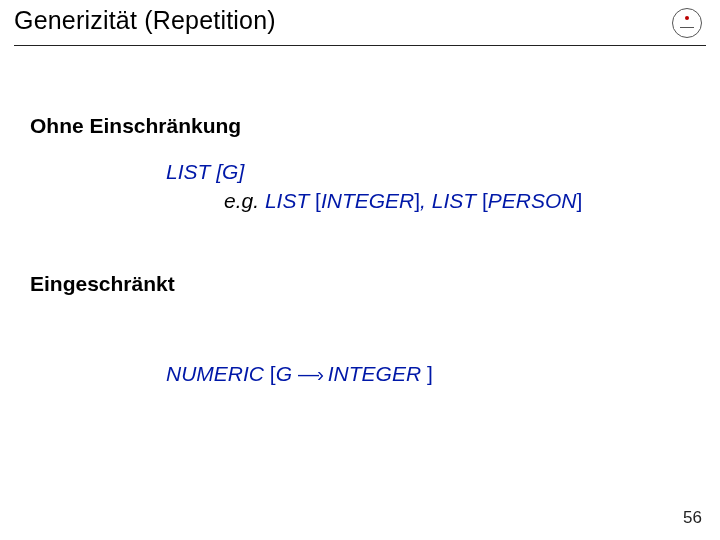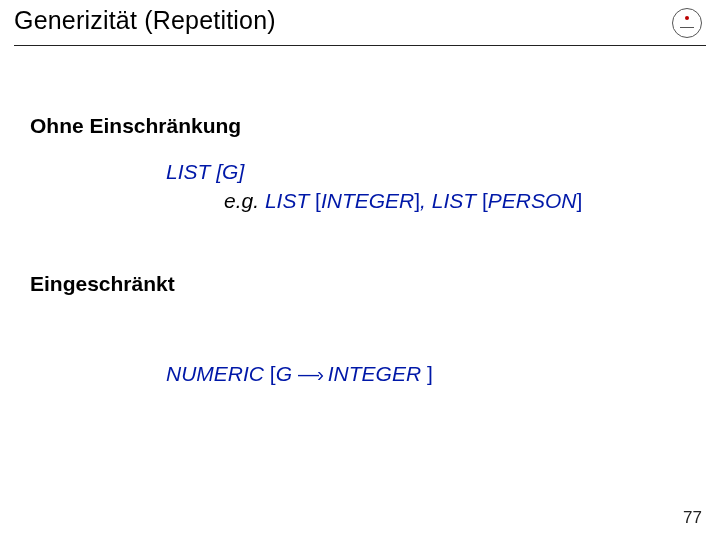--- a/index.html
+++ b/index.html
@@ -48,15 +48,15 @@
     <span class="italic blue">[</span><span class="italic blue">G</span><span class="italic blue">]</span>
   </div>
 
   <div class="section sec2">Eingeschränkt</div>
 
 
   <div class="code l-vec">
     <span class="italic blue">NUMERIC</span> <span class="blue">[</span><span class="italic blue">G</span> <span class="blue arrow">—›</span><span class="italic blue"> INTEGER </span><span class="blue">]</span>
   </div>
 
-  <div class="pagenum">77</div>
+  <div class="pagenum">56</div>
 
 </div>
 
 </body></html>

